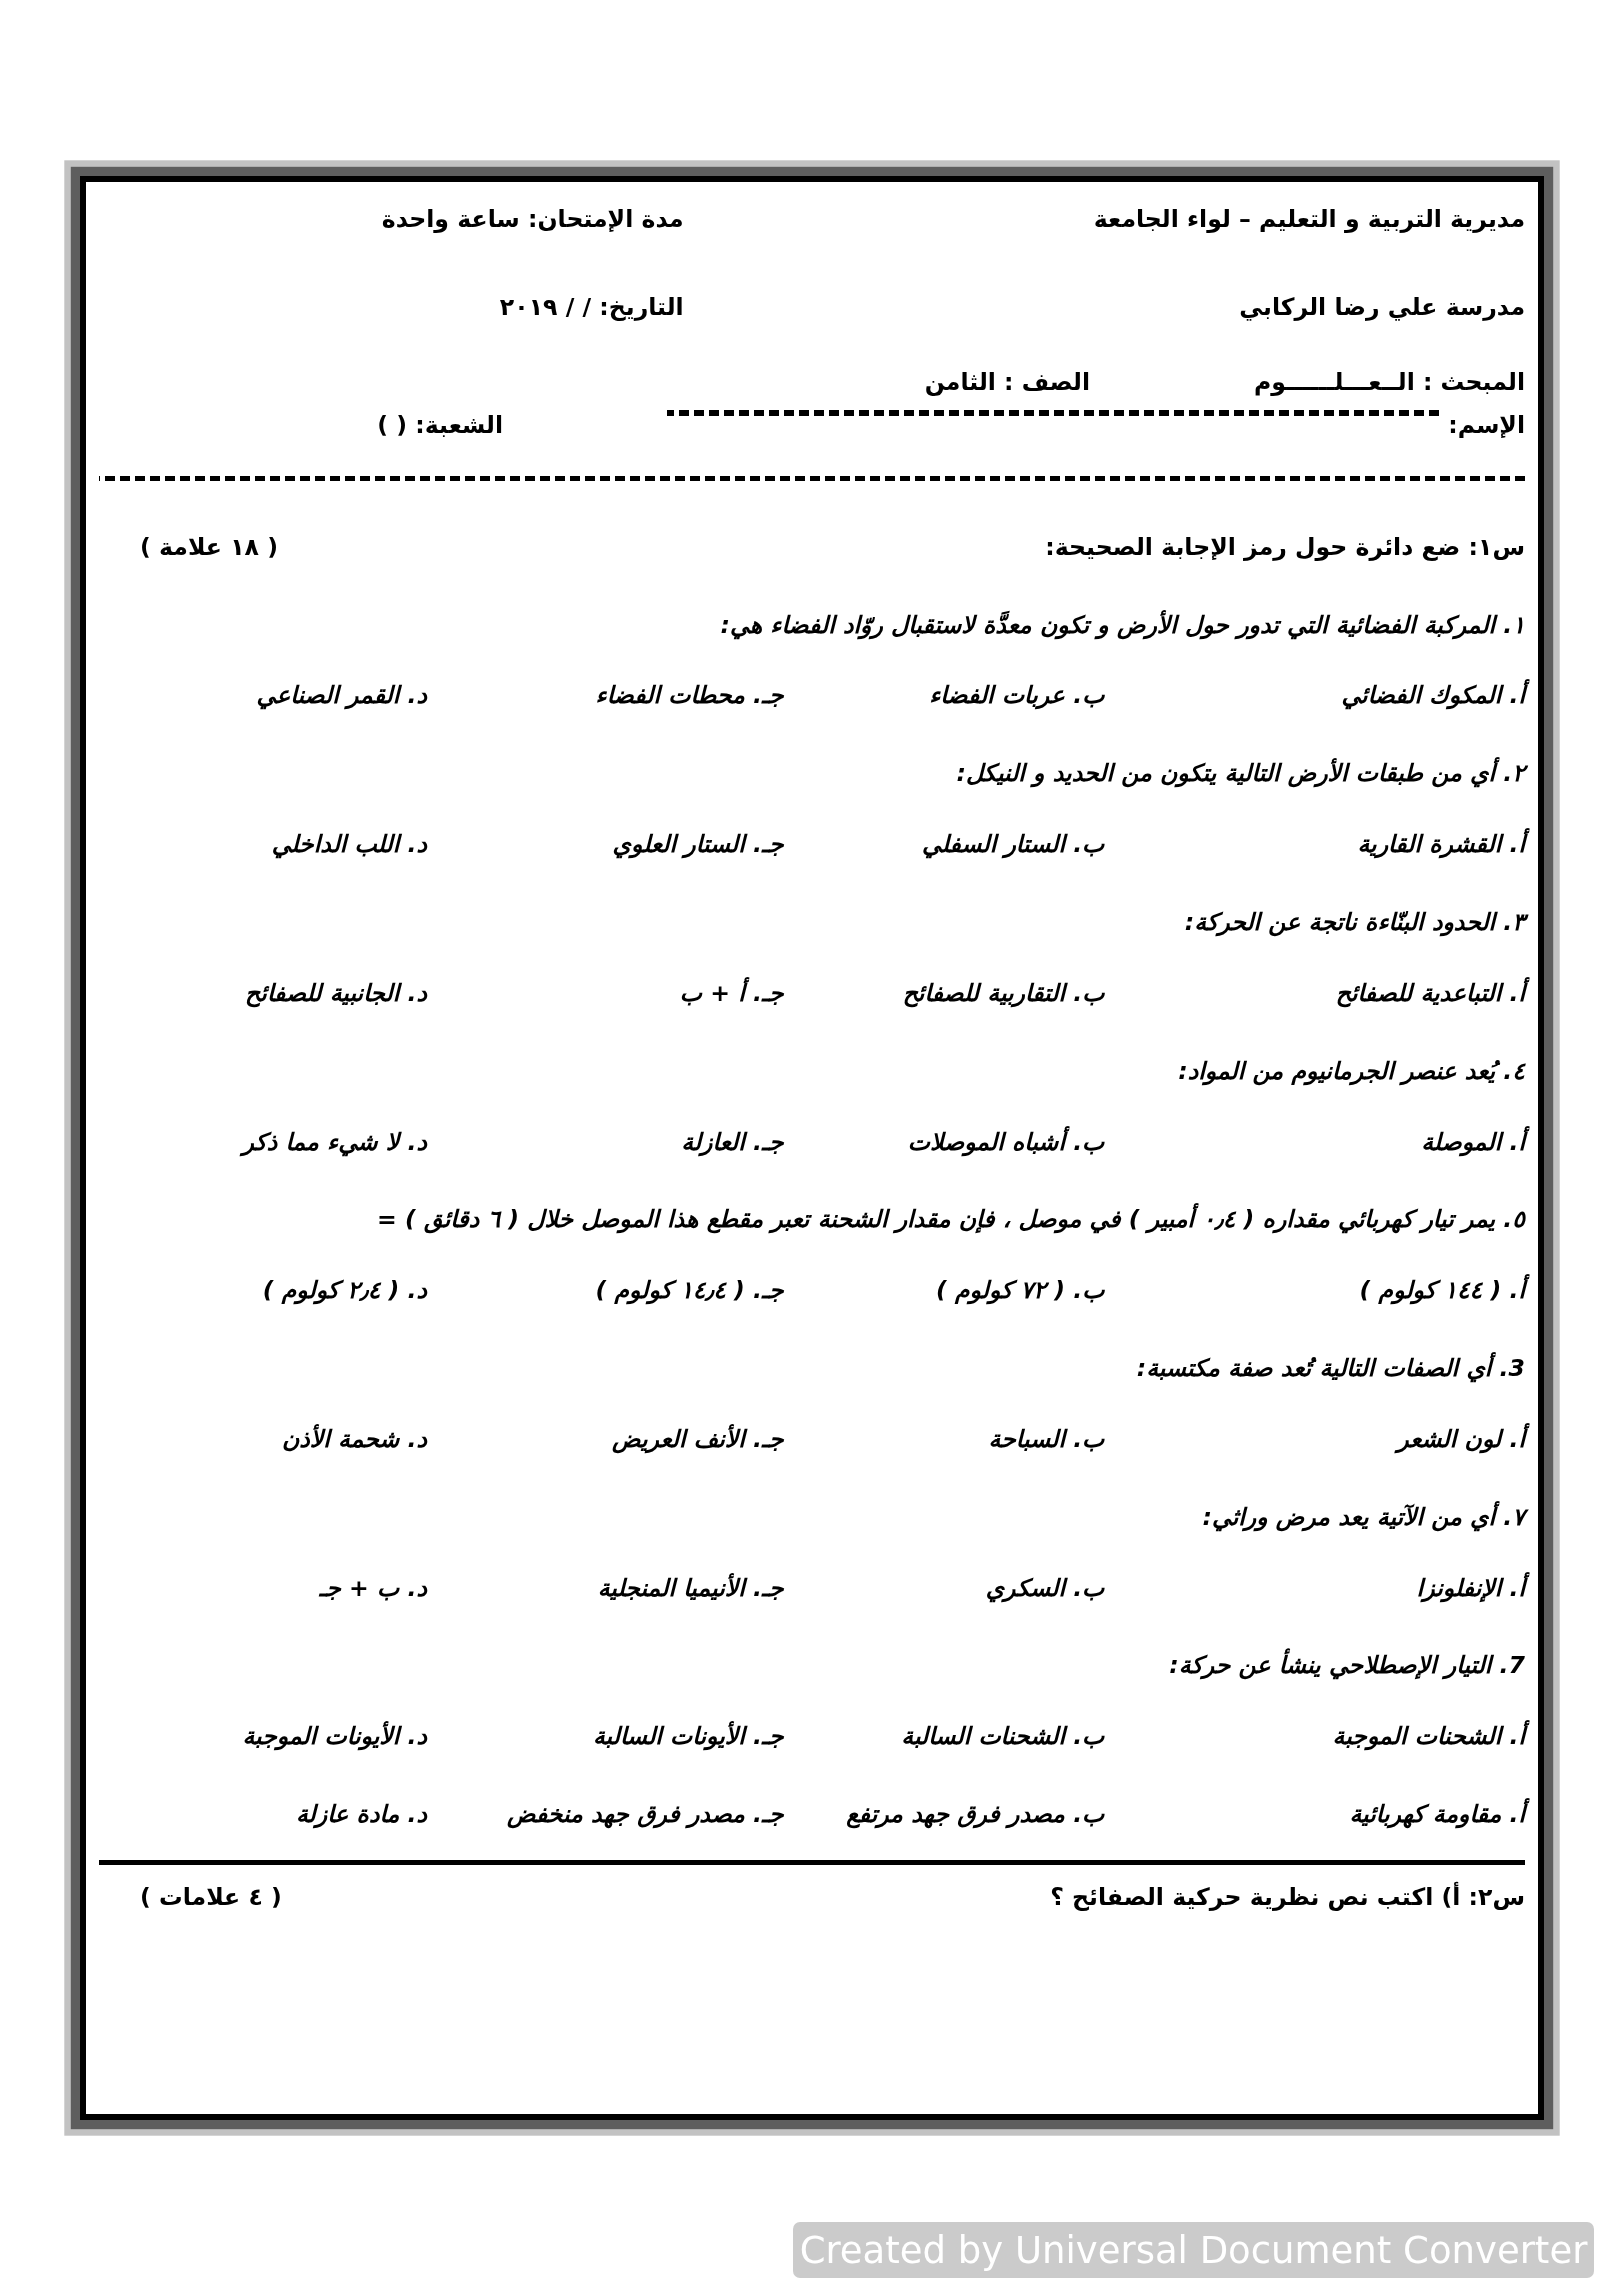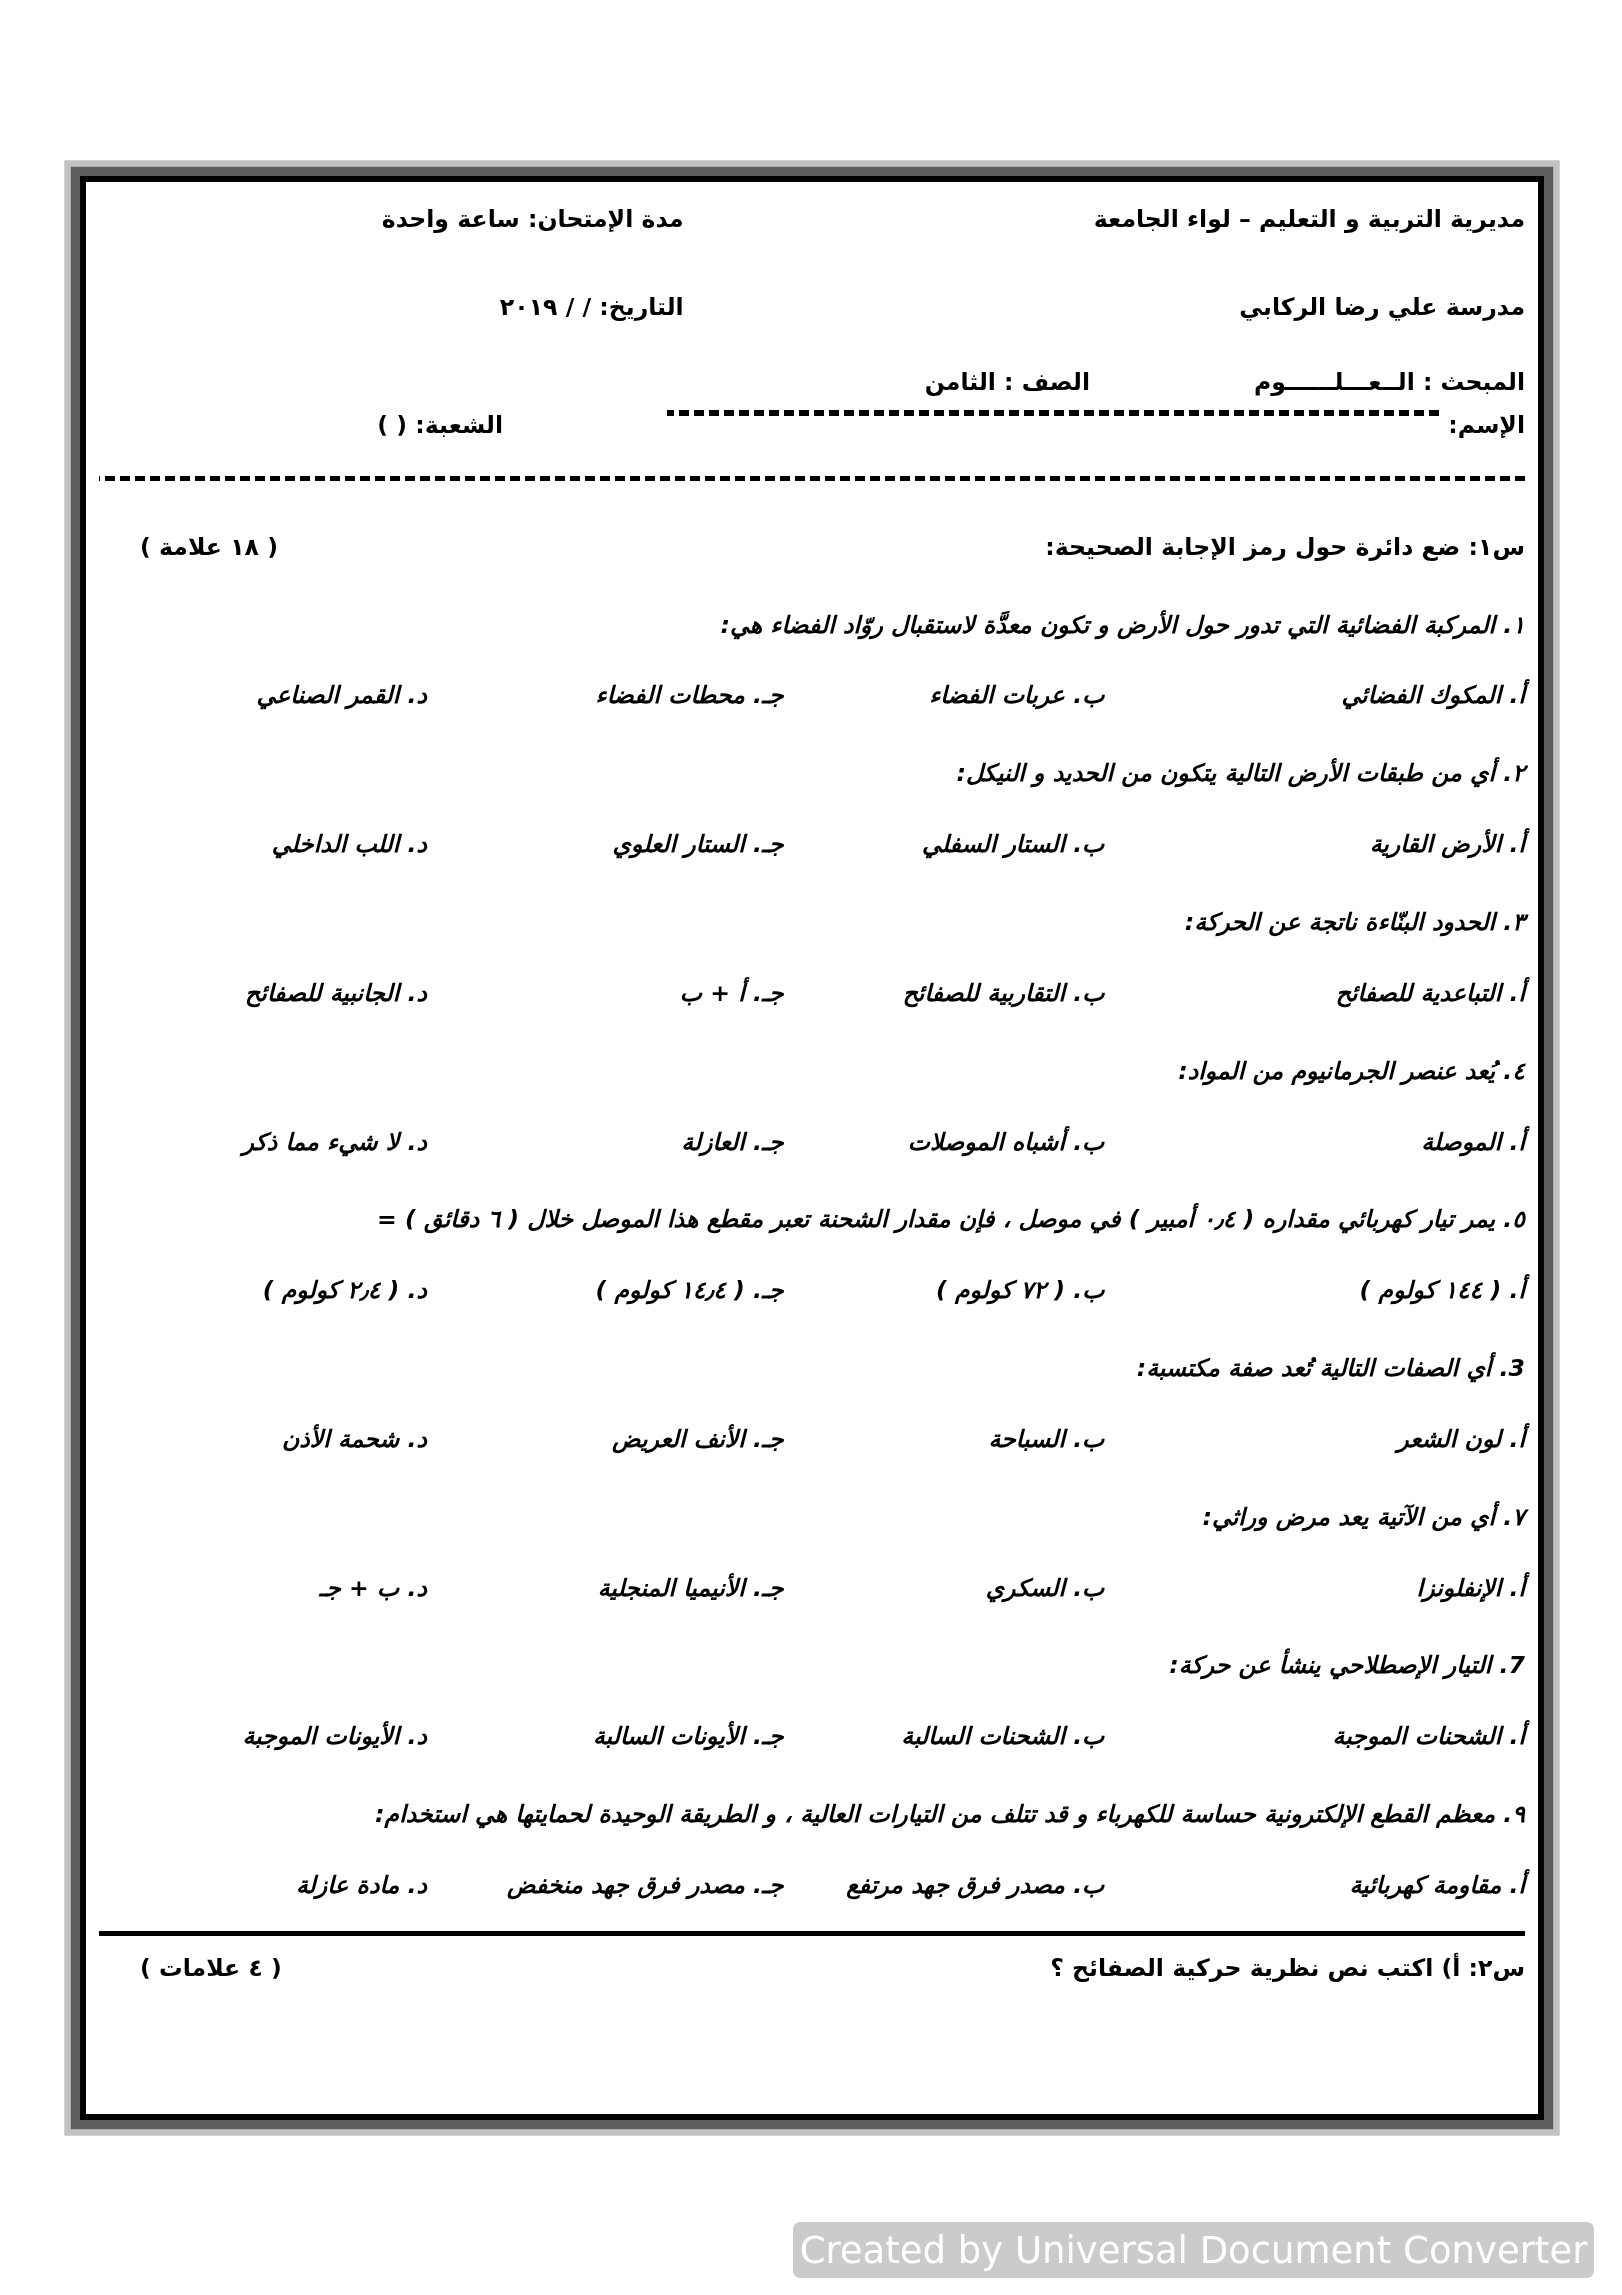--- a/index.html
+++ b/index.html
@@ -100,21 +100,21 @@
         <div class="opt">أ. المكوك الفضائي</div>
         <div class="opt">ب. عربات الفضاء</div>
         <div class="opt">جـ. محطات الفضاء</div>
         <div class="opt">د. القمر الصناعي</div>
       </div>
     </div>
 
     <div class="q">
       <div class="q-text">٢. أي من طبقات الأرض التالية يتكون من الحديد و النيكل:</div>
       <div class="q-options">
-        <div class="opt">أ. الأرض القارية</div>
+        <div class="opt">أ. القشرة القارية</div>
         <div class="opt">ب. الستار السفلي</div>
         <div class="opt">جـ. الستار العلوي</div>
         <div class="opt">د. اللب الداخلي</div>
       </div>
     </div>
 
     <div class="q">
       <div class="q-text">٣. الحدود البنّاءة ناتجة عن الحركة:</div>
       <div class="q-options">
         <div class="opt">أ. التباعدية للصفائح</div>
@@ -168,21 +168,20 @@
       <div class="q-text">7. التيار الإصطلاحي ينشأ عن حركة:</div>
       <div class="q-options">
         <div class="opt">أ. الشحنات الموجبة</div>
         <div class="opt">ب. الشحنات السالبة</div>
         <div class="opt">جـ. الأيونات السالبة</div>
         <div class="opt">د. الأيونات الموجبة</div>
       </div>
     </div>
 
     <div class="q">
-      <div class="q-text">٩. معظم القطع الإلكترونية حساسة للكهرباء و قد تتلف من التيارات العالية ، و الطريقة الوحيدة لحمايتها هي استخدام:</div>
       <div class="q-options">
         <div class="opt">أ. مقاومة كهربائية</div>
         <div class="opt">ب. مصدر فرق جهد مرتفع</div>
         <div class="opt">جـ. مصدر فرق جهد منخفض</div>
         <div class="opt">د. مادة عازلة</div>
       </div>
     </div>
 
     <div class="solid-divider"></div>
 

